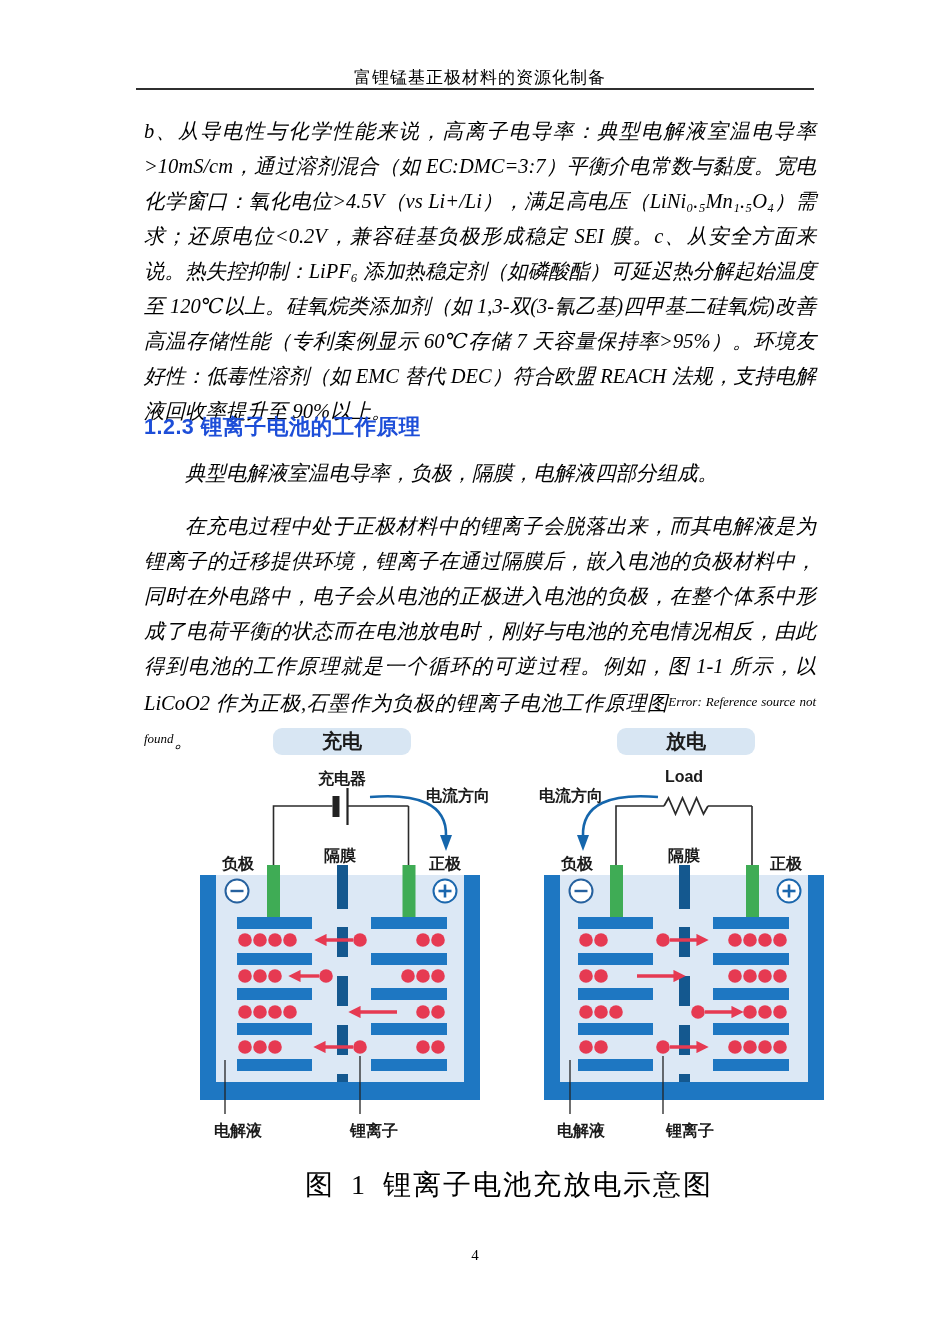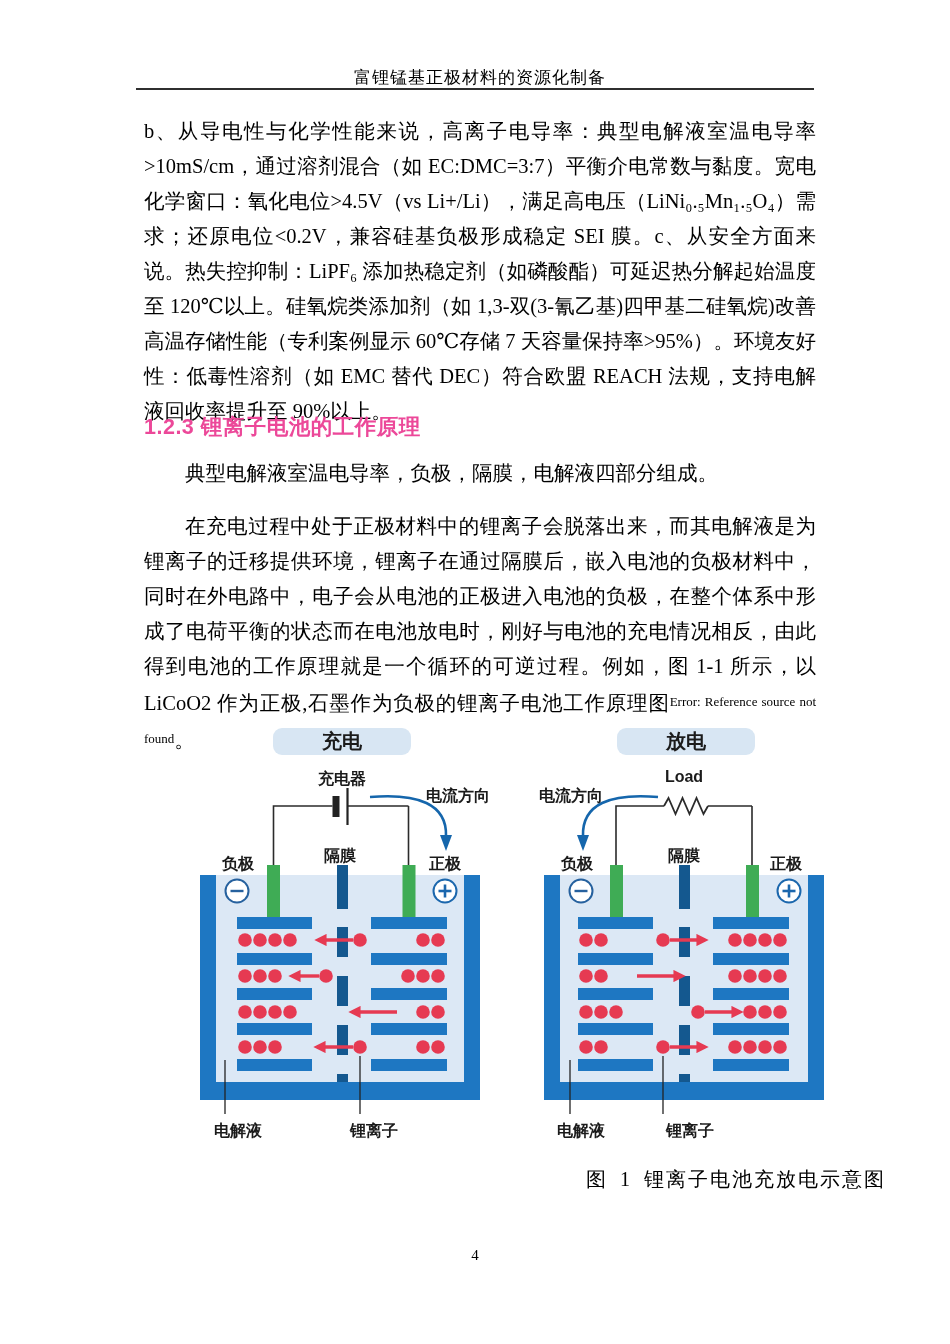--- a/index.html
+++ b/index.html
@@ -3,34 +3,34 @@
 <meta charset="utf-8">
 <style>
   html,body{margin:0;padding:0;background:#ffffff;}
   .page{position:relative;width:950px;height:1344px;background:#fff;overflow:hidden;
         font-family:"Liberation Serif","DejaVu Serif",serif;color:#000;}
   .header-title{position:absolute;top:66px;left:10px;width:940px;text-align:center;
         font-size:17px;letter-spacing:1px;}
   .header-rule{position:absolute;top:88px;left:136px;width:678px;height:0;
         border-top:2px solid #2f2f2f;}
   .body-text{position:absolute;left:144px;width:672px;margin:0;
-        font-size:20.5px;line-height:35px;text-align:justify;}
+        font-size:20.5px;line-height:35px;text-align:justify;font-style:italic;}
   .para-b{top:114px;}
   .section-heading{position:absolute;top:412px;left:144px;margin:0;
         font-family:"Liberation Sans","DejaVu Sans",sans-serif;
-        font-size:21.5px;font-weight:700;letter-spacing:.5px;color:#ec4899;}
+        font-size:21.5px;font-weight:700;letter-spacing:.5px;color:#1d4ed8;}
   .para-components{top:456px;text-indent:41px;}
   .para-principle{top:509px;text-indent:41px;}
   .ref-error{font-size:13px;vertical-align:4px;}
   .figure-svg{position:absolute;left:140px;top:712px;}
   .figure-svg text{font-family:"Liberation Sans","DejaVu Sans",sans-serif;fill:#1b1b1b;}
   .fig-title{font-size:20px;font-weight:700;text-anchor:middle;fill:#135b9e;}
   .fig-label{font-size:16px;font-weight:600;text-anchor:middle;}
-  .figure-caption{position:absolute;top:1166px;left:156px;width:730px;text-align:right;
-        font-size:20px;letter-spacing:2px;}
+  .figure-caption{position:absolute;top:1166px;left:144px;width:730px;text-align:center;
+        font-size:28px;letter-spacing:2px;}
   .page-number{position:absolute;top:1247px;left:0;width:950px;text-align:center;font-size:15px;}
 </style>
 </head>
 <body>
 
 <div class="page">
 
   <div class="header-title">富锂锰基正极材料的资源化制备</div>
   <div class="header-rule"></div>
 

